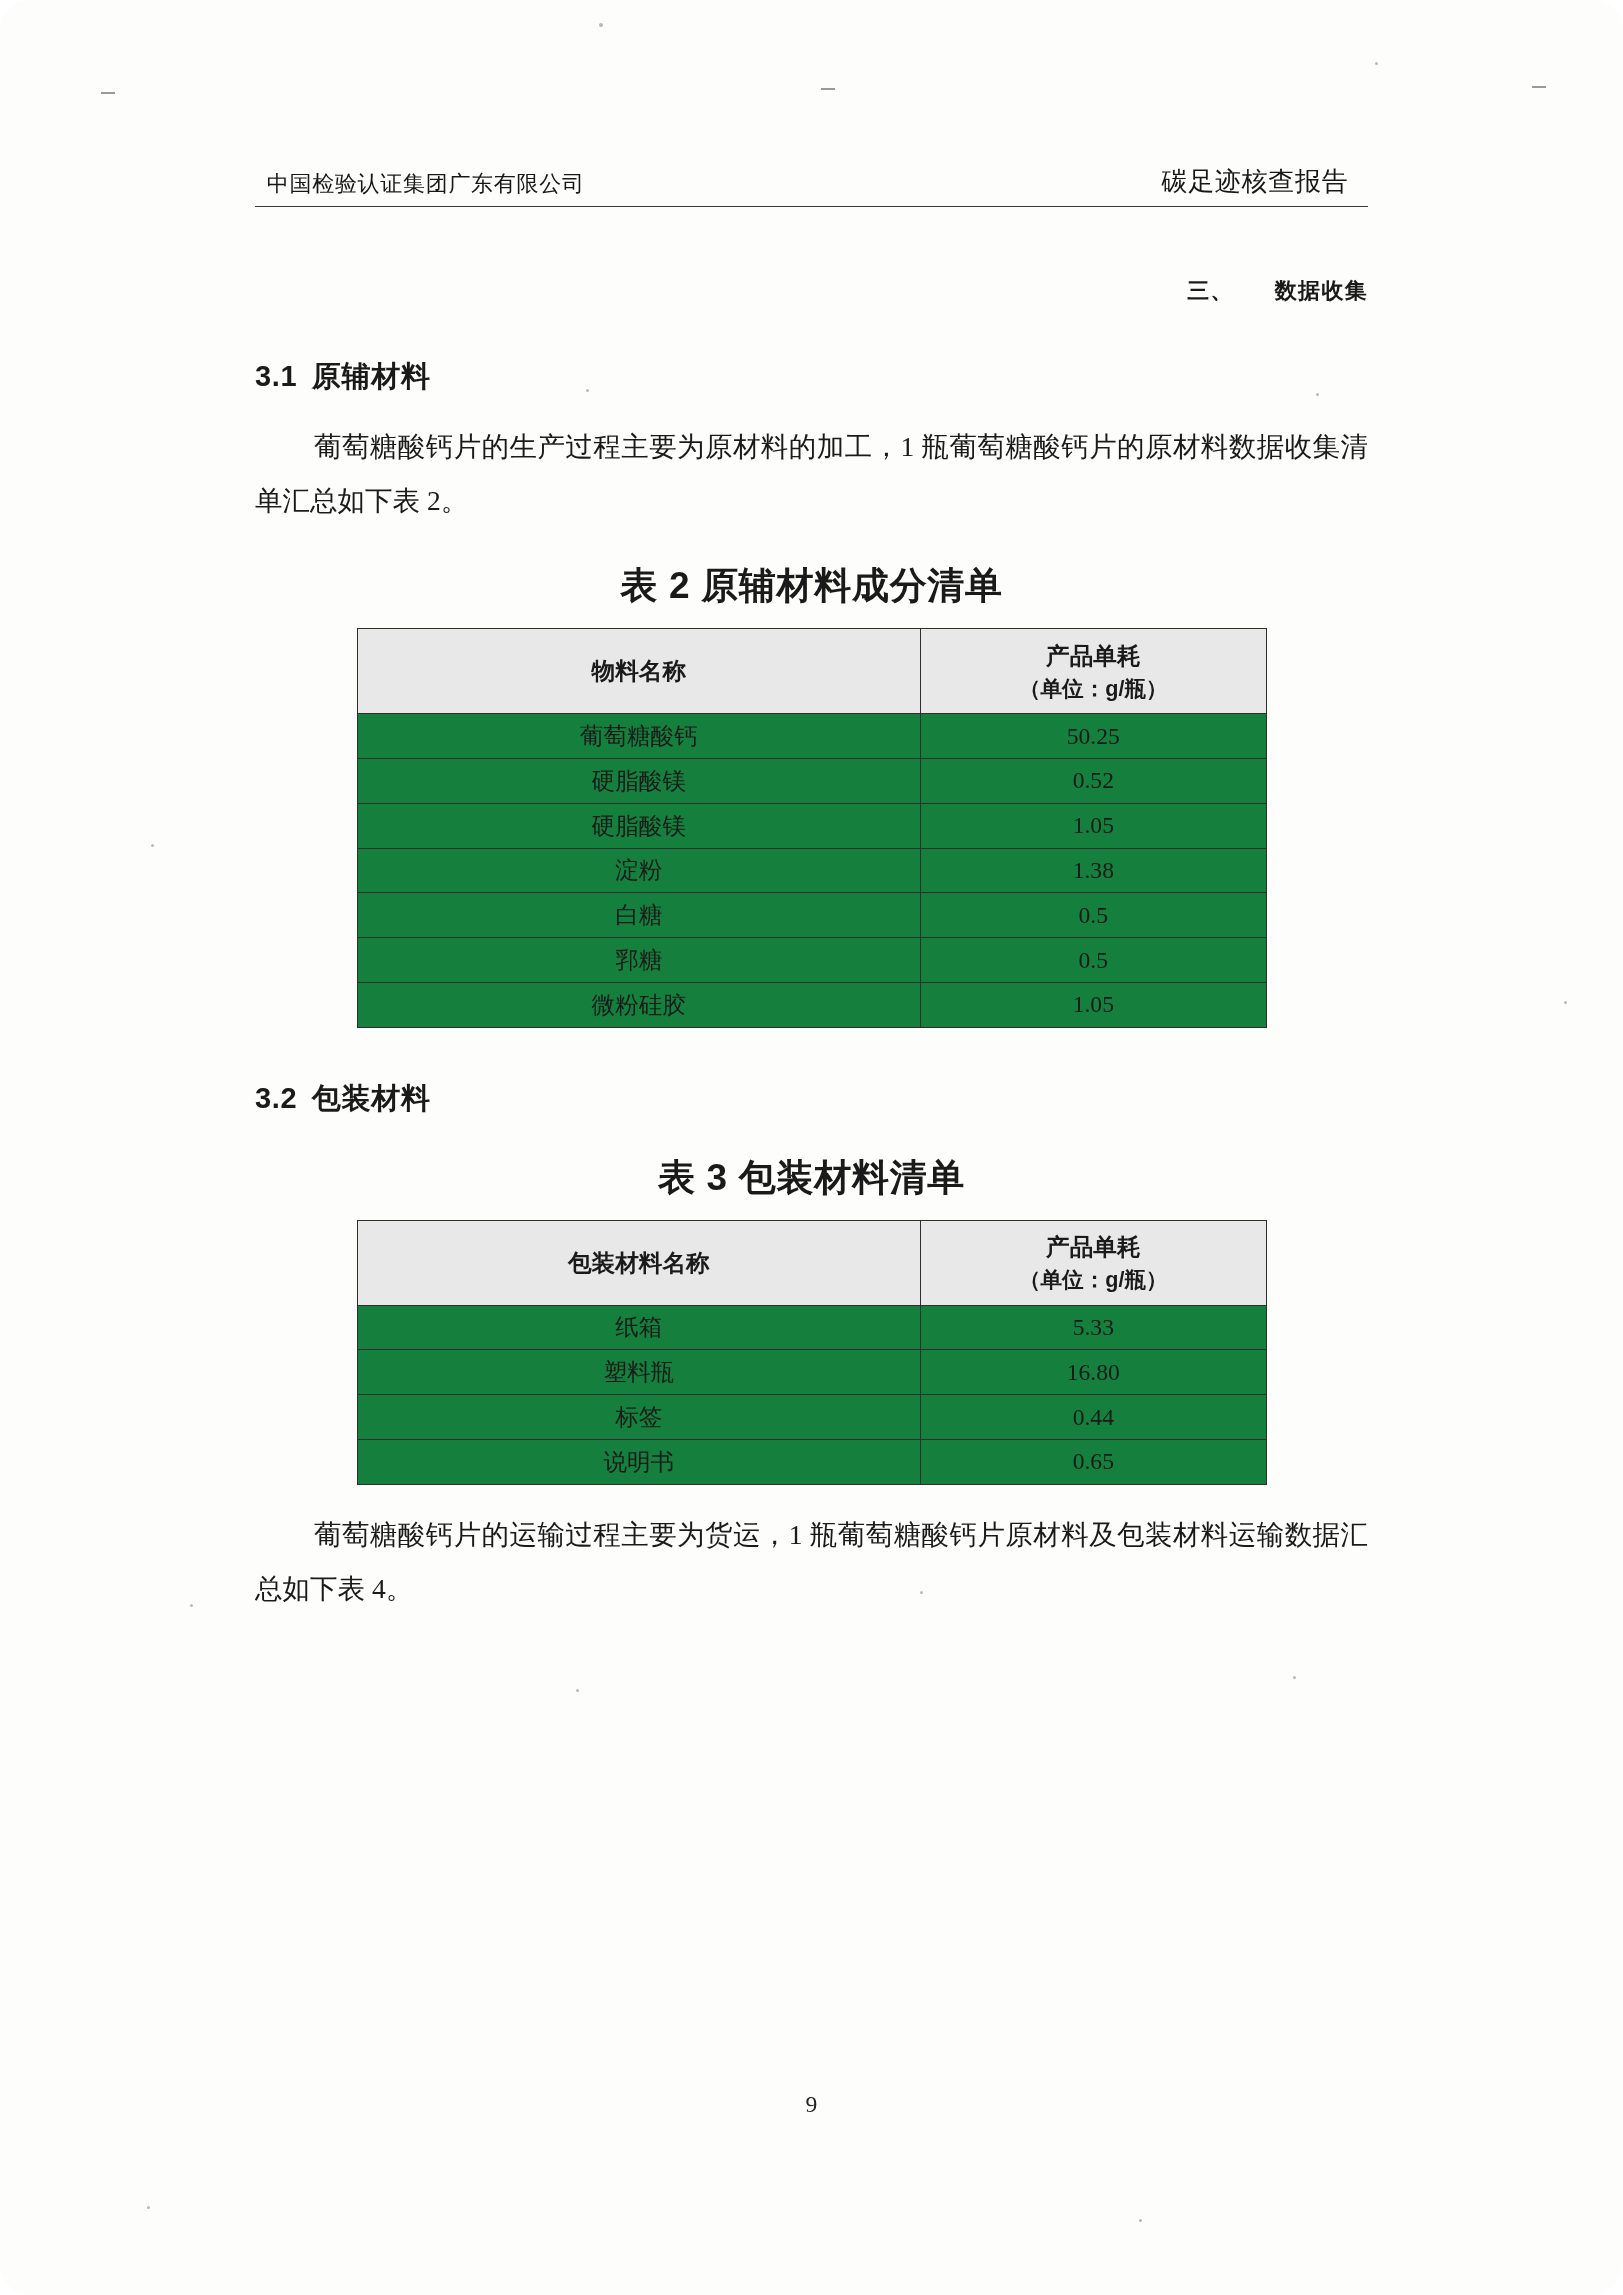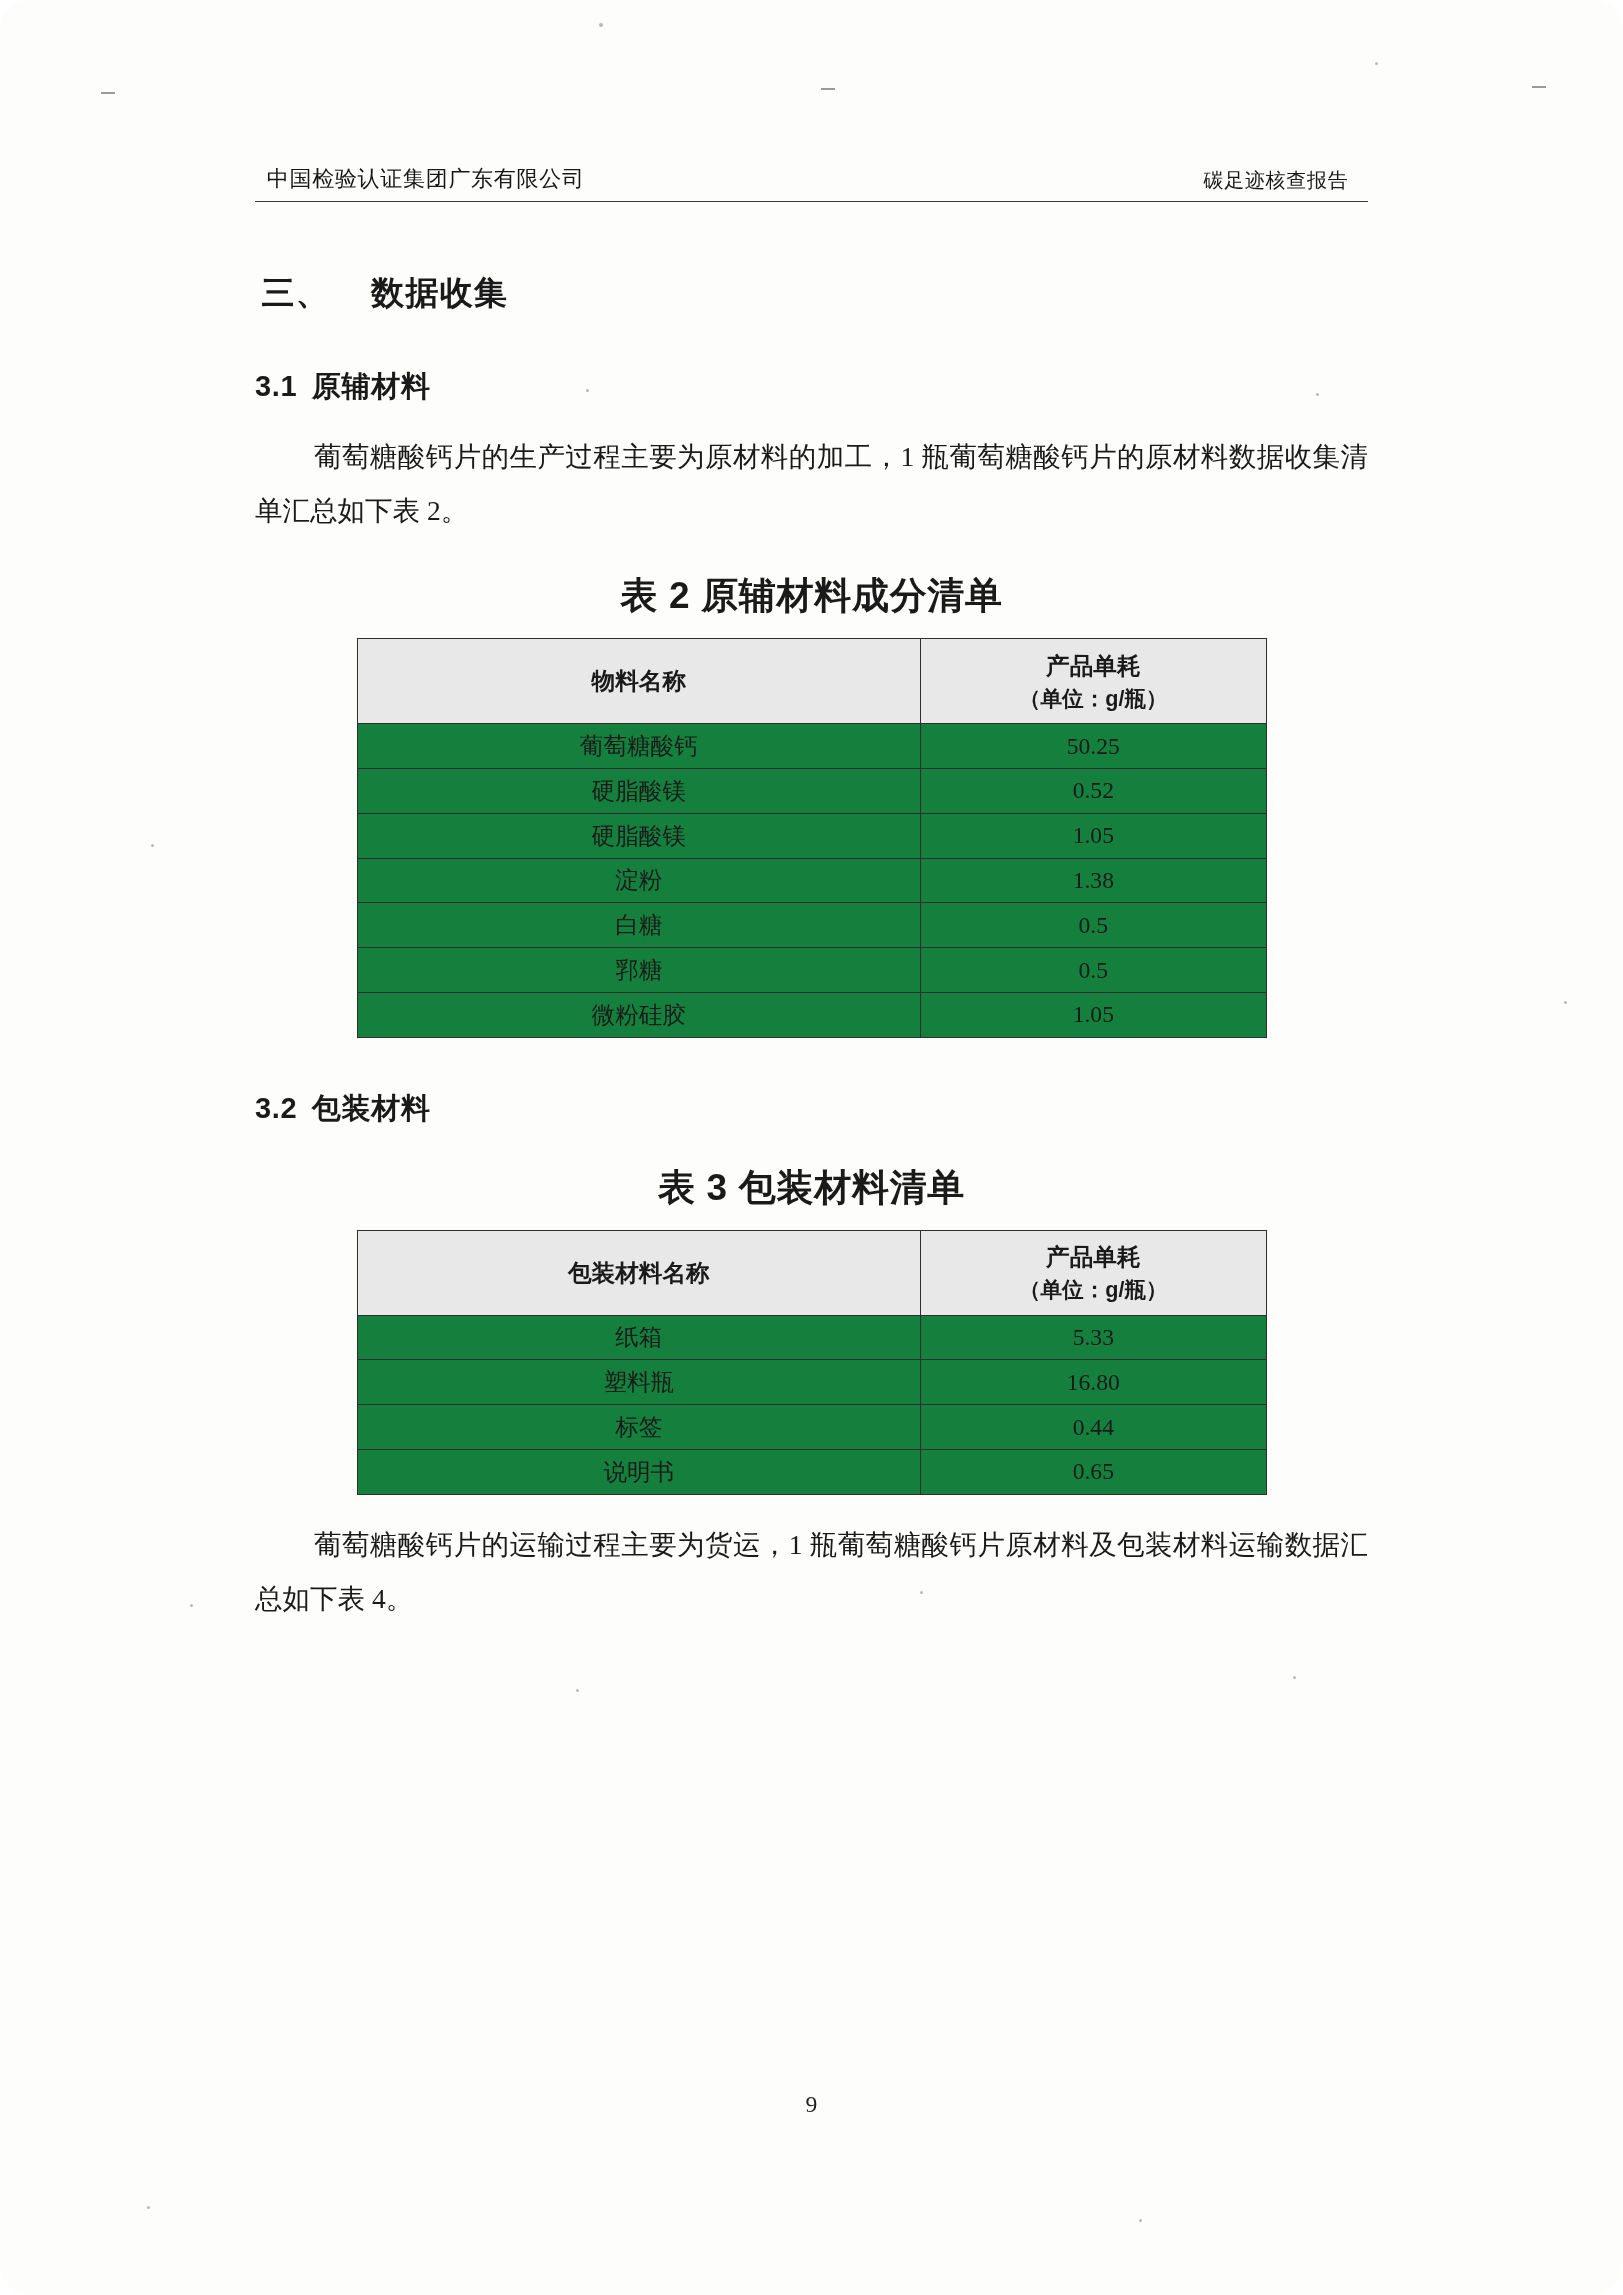--- a/index.html
+++ b/index.html
@@ -43,29 +43,30 @@
     display: flex;
     justify-content: space-between;
     align-items: flex-end;
     font-size: 22px;
     letter-spacing: 0.7px;
     padding-bottom: 6.5px;
     border-bottom: 1.3px solid #3a3a3a;
     color: #171717;
   }
   .runhead .left { padding-left: 11.8px; }
-  .runhead .right { padding-right: 19.6px; font-size: 20px; }
+  .runhead .right { padding-right: 19.6px; font-size: 26px; }
 
   h1.section {
     font-family: "Liberation Sans", "DejaVu Sans", sans-serif;
     font-weight: bold;
-    font-size: 33px;
+    font-size: 22px;
     margin: 69px 0 0 0;
     letter-spacing: 1.3px;
     padding-left: 6.5px;
+    text-align: right;
   }
   h1.section .num { margin-right: 41px; }
 
   h2.subsection {
     font-family: "Liberation Sans", "DejaVu Sans", sans-serif;
     font-weight: bold;
     font-size: 29px;
     margin: 51px 0 0 0;
     letter-spacing: 0.7px;
   }

